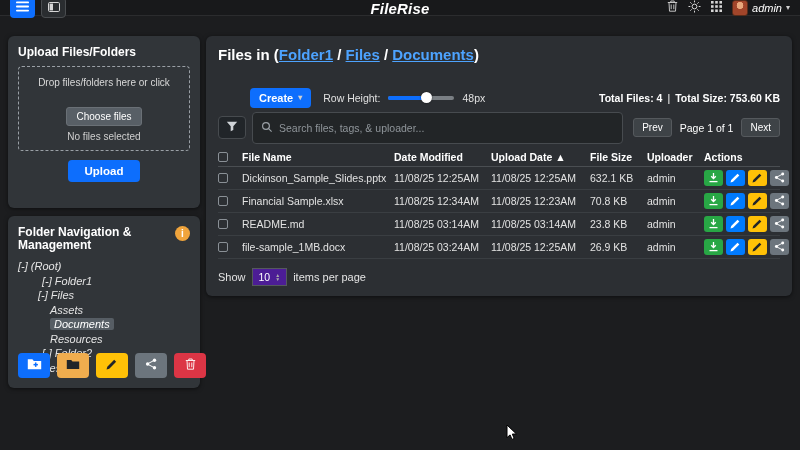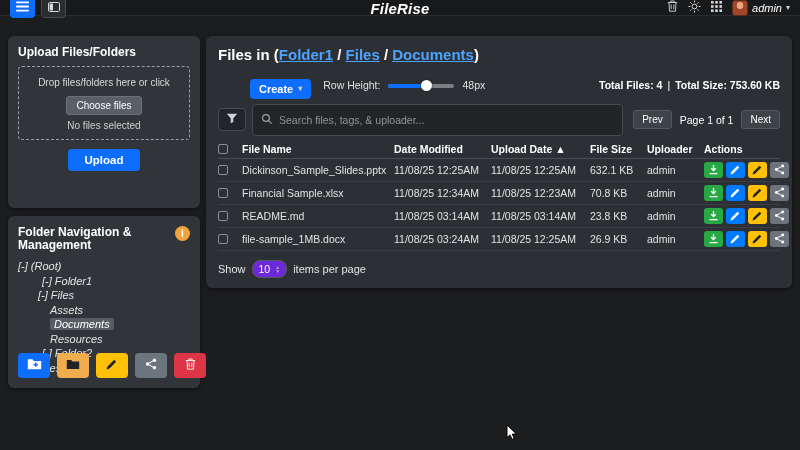--- a/index.html
+++ b/index.html
@@ -27,38 +27,38 @@
   .user-menu{display:flex;align-items:center;gap:4px;cursor:pointer;}
   .user-name{font-size:11px;color:#fff;}
   .caret{font-size:8px;color:#cfcfcf;line-height:1;}
   
   .card{position:absolute;left:8px;width:192px;background:#313539;border-radius:6px;padding:10px;box-shadow:0 1px 4px rgba(0,0,0,.55);}
   #upload-card{top:36px;height:172px;}
   #folder-card{top:216px;height:172px;}
   .card-title{font-size:12px;font-weight:bold;color:#fff;line-height:13px;}
   .dropzone{margin-top:7px;border:1px dashed #9aa0a6;border-radius:4px;padding:9px 6px 8px;text-align:center;cursor:pointer;}
   .dz-text{font-size:10px;color:#d9d9d9;line-height:13px;}
-  .choose-btn{display:block;margin:7px auto 5px;background:#585f66;color:#fff;border:1px solid #6a7076;border-radius:3px;font-size:10px;padding:3px 9px;cursor:pointer;}
+  .choose-btn{display:block;margin:18px auto 5px;background:#585f66;color:#fff;border:1px solid #6a7076;border-radius:3px;font-size:10px;padding:3px 9px;cursor:pointer;}
   .no-files{font-size:10px;color:#cfcfcf;}
   .upload-btn{display:block;margin:9px auto 0;background:#0d6efd;color:#fff;border:none;border-radius:4px;font-size:11.5px;font-weight:600;padding:5px 17px;cursor:pointer;}
   .folder-head{display:flex;align-items:flex-start;}
   .folder-head .card-title{width:140px;}
   .info-icon{margin-left:auto;width:15px;height:15px;border-radius:50%;background:#f0a43c;color:#fff;font-size:10px;font-weight:bold;display:flex;align-items:center;justify-content:center;cursor:pointer;}
   .tree{margin-top:7px;font-size:11px;color:#e4e4e4;font-style:italic;}
   .tree-item{height:14.5px;display:flex;align-items:center;white-space:nowrap;cursor:pointer;}
   .lvl0{margin-left:0;} .lvl1{margin-left:24px;} .lvl2{margin-left:20px;} .lvl3{margin-left:32px;}
   .tree-item.selected span{background:#565d64;color:#fff;padding:0 4px;border-radius:2px;}
   .folder-actions{position:absolute;bottom:10px;left:10px;display:flex;gap:7px;}
   .fbtn{width:32px;height:25px;border:none;border-radius:4px;display:flex;align-items:center;justify-content:center;cursor:pointer;}
   .f-blue{background:#0d6efd;} .f-orange{background:#f0ad4e;} .f-yellow{background:#ffc107;} .f-gray{background:#6c757d;} .f-red{background:#dc3545;}
   
   .main-panel{position:absolute;left:206px;top:36px;width:586px;background:#2c2f33;border-radius:6px;padding:10px 12px 10px;box-shadow:0 1px 4px rgba(0,0,0,.55);}
   .panel-title{font-size:15px;font-weight:bold;color:#fff;line-height:17px;}
   .crumb{color:#4da3ff;text-decoration:underline;cursor:pointer;}
-  .toolbar{display:flex;align-items:flex-start;margin-top:16px;height:21px;padding-left:32px;}
+  .toolbar{display:flex;align-items:center;margin-top:24px;height:21px;padding-left:32px;}
   .create-btn{background:#0d6efd;color:#fff;border:none;border-radius:4px;font-size:11px;font-weight:600;padding:4px 9px;display:flex;align-items:center;gap:5px;cursor:pointer;}
   .rh-label{font-size:10.5px;margin-left:12px;color:#e0e0e0;}
   .slider{position:relative;width:66px;height:13px;margin-left:8px;cursor:pointer;}
   .slider .track{position:absolute;top:5px;left:0;right:0;height:3.5px;border-radius:2px;background:#7a7f84;}
   .slider .fill{position:absolute;top:5px;left:0;width:58%;height:3.5px;border-radius:2px;background:#0d6efd;}
   .slider .thumb{position:absolute;top:1px;left:calc(58% - 5.5px);width:11px;height:11px;border-radius:50%;background:#fff;box-shadow:0 0 2px rgba(0,0,0,.6);}
   .rh-value{font-size:10.5px;margin-left:8px;color:#e0e0e0;}
   .totals{margin-left:auto;font-size:10.5px;color:#fff;display:flex;align-items:center;gap:5px;}
   .totals b{font-weight:bold;}
   .search-row{display:flex;align-items:center;margin-top:8px;height:23px;}
@@ -70,21 +70,21 @@
   .page-status{font-size:10.5px;color:#fff;margin:0 8px;}
   .table{margin-top:8px;}
   .trow{display:grid;grid-template-columns:24px 152px 97px 99px 57px 57px 1fr;align-items:center;height:23px;border-bottom:1px solid #3a3e42;font-size:10.5px;color:#e2e2e2;}
   .thead{font-weight:bold;color:#fff;height:20px;border-bottom:1px solid #4a4e52;}
   .thead .hcell{cursor:pointer;}
   .cb{width:10px;height:10px;border:1px solid #8a9096;border-radius:2px;background:transparent;cursor:pointer;}
   .actions-cell{display:flex;gap:3px;}
   .abtn{width:19px;height:16px;border:none;border-radius:3px;display:flex;align-items:center;justify-content:center;cursor:pointer;padding:0;}
   .a-green{background:#28a745;} .a-blue{background:#007bff;} .a-yellow{background:#ffc107;} .a-gray{background:#6c757d;}
   .show-row{margin-top:9px;display:flex;align-items:center;gap:6px;font-size:11px;color:#e4e4e4;}
-  .pagesize{display:flex;align-items:center;gap:5px;background:#6d28d9;border:1px solid #55595d;border-radius:8px;padding:2px 6px;font-size:10.5px;color:#fff;cursor:pointer;}
+  .pagesize{display:flex;align-items:center;gap:5px;background:#4c1d95;border:1px solid #55595d;border-radius:0;padding:2px 6px;font-size:10.5px;color:#fff;cursor:pointer;}
   .stepper{display:flex;flex-direction:column;font-size:5px;line-height:4px;color:#aaa;}
   
   .cursor{position:absolute;left:506px;top:424px;pointer-events:none;}
 </style>
 </head>
 <body>
 
 <div class="app-header">
   <div class="hdr-left">
     <button class="menu-btn">

